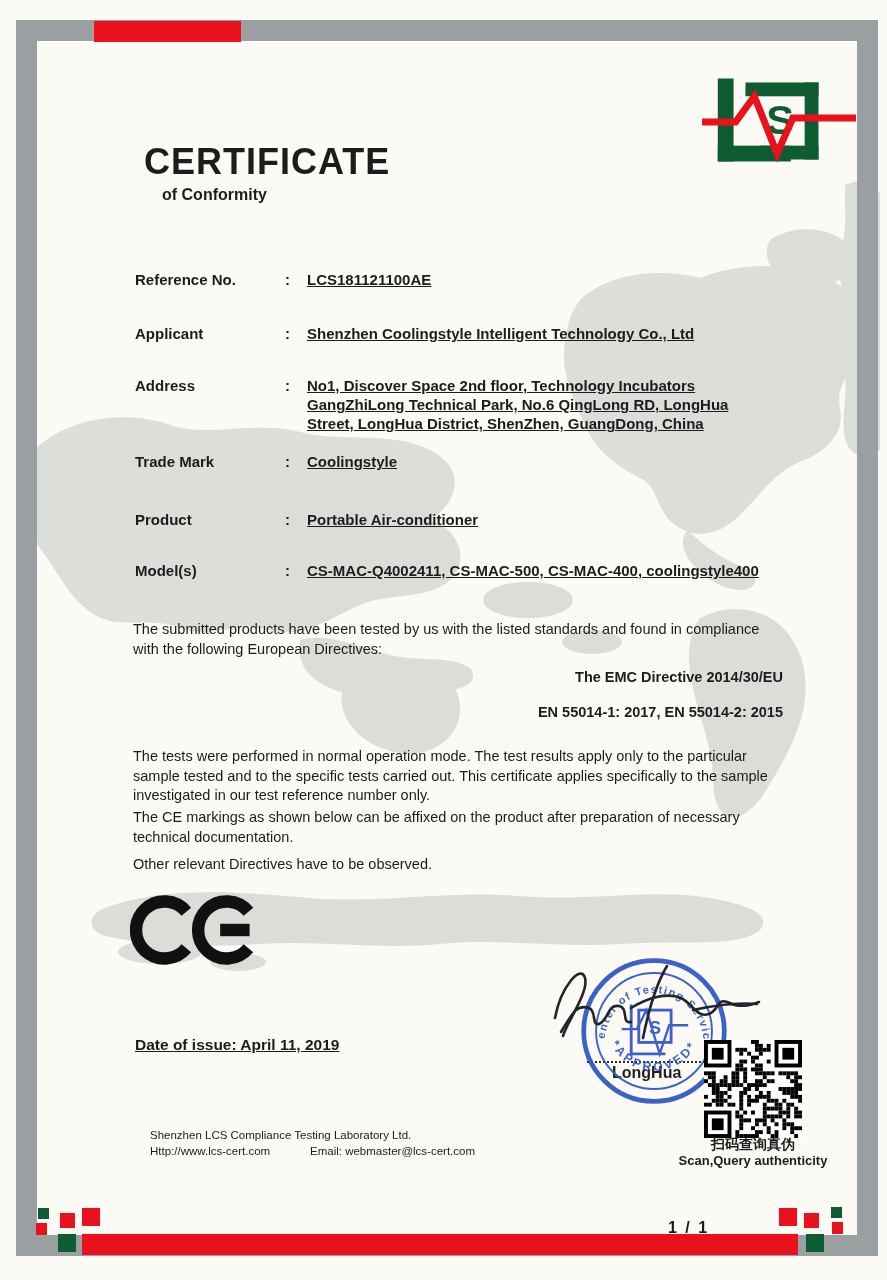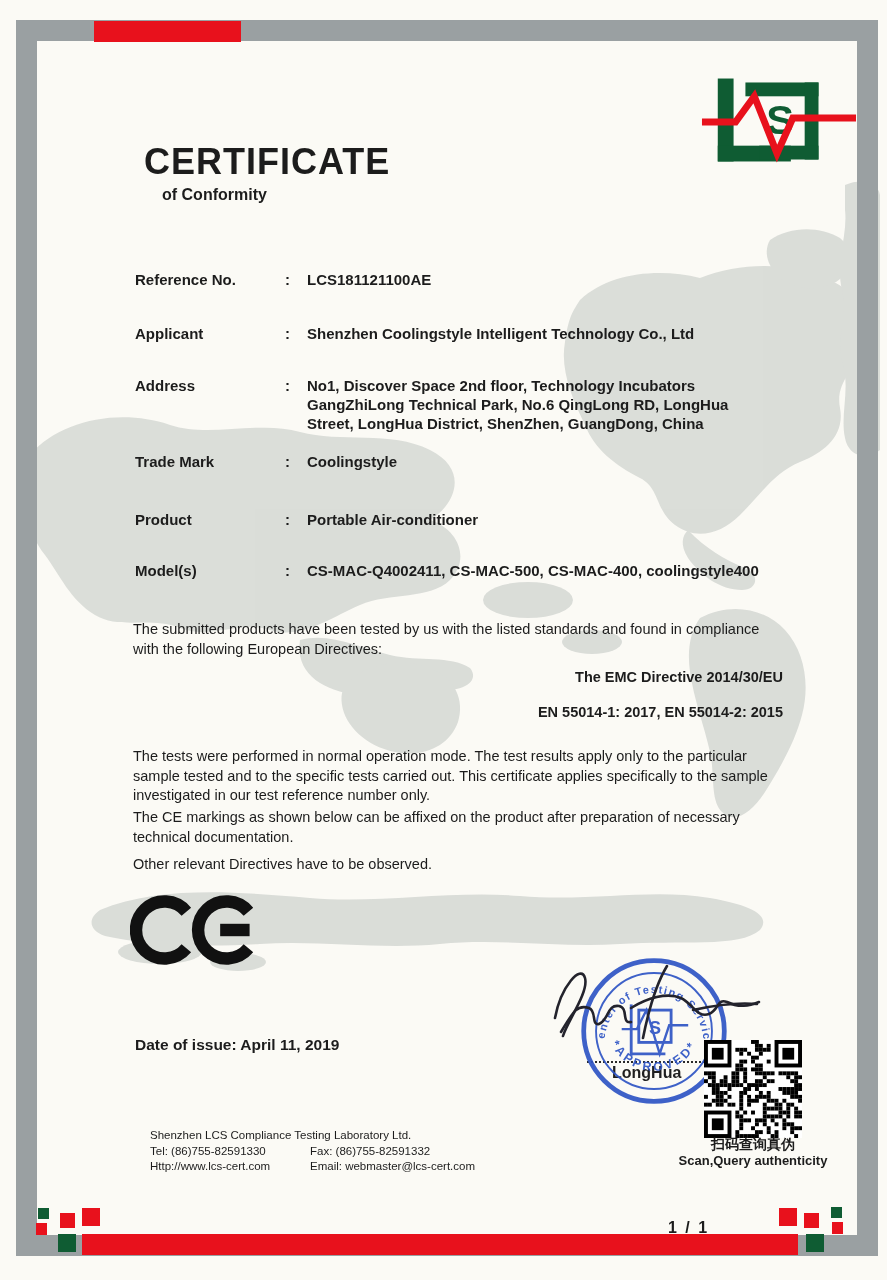--- a/index.html
+++ b/index.html
@@ -14,29 +14,29 @@
   .deco{position:absolute;z-index:7;}
   .red{background:#e8111c;} .green{background:#0f5c33;}
   
   .title{left:144px;top:141px;font-size:36px;font-weight:bold;letter-spacing:1px;z-index:2;text-align:right;}
   .subtitle{left:162px;top:186px;font-size:16px;font-weight:bold;z-index:2;}
   #logo{position:absolute;left:700px;top:72px;z-index:2;}
   
   .row{position:absolute;left:135px;width:660px;font-size:15px;font-weight:bold;line-height:19px;z-index:2;}
   .row .lbl{display:inline-block;width:150px;vertical-align:top;}
   .row .sep{display:inline-block;width:22px;vertical-align:top;}
-  .row .val{display:inline-block;width:470px;vertical-align:top;}
+  .row .val{display:inline-block;width:470px;vertical-align:top;text-decoration:underline;}
   .r0{top:270px}.r1{top:324px}.r2{top:376px}.r3{top:452px}.r4{top:510px}.r5{top:561px}
   
   .para{position:absolute;left:133px;width:650px;font-size:14.5px;line-height:19.5px;z-index:2;}
   .bold{font-weight:bold;text-align:right;}
   .p1{top:620px}.pdir{top:668px}.pstd{top:703px}.p2{top:747px}.p3{top:808px}.p4{top:855px}
   
   #ce{position:absolute;left:130px;top:884px;z-index:2;}
-  .date{left:135px;top:1036px;font-size:15.5px;font-weight:bold;z-index:2;}
+  .date{left:135px;top:1036px;font-size:15.5px;font-weight:bold;z-index:2;text-decoration:underline;}
   
   .sigline{left:587px;top:1061px;width:134px;border-top:2px dotted #2a2a2a;z-index:2;}
   .manager{left:612px;top:1064px;font-size:16px;font-weight:bold;color:#1f1f1f;z-index:2;}
   #stamp{position:absolute;left:578px;top:955px;z-index:3;opacity:.92;}
   #sig{position:absolute;left:545px;top:958px;z-index:4;}
   #qr{position:absolute;left:704px;top:1040px;z-index:5;background:#fff;}
   .qrzh{left:665px;top:1136px;width:176px;text-align:center;font-size:14px;font-weight:bold;z-index:5;}
   .qren{left:655px;top:1153px;width:196px;text-align:center;font-size:13px;font-weight:bold;z-index:5;}
   .pagenum{left:668px;top:1175px;font-size:16px;font-weight:bold;letter-spacing:2px;z-index:2;margin-top:44px;}
   
@@ -379,21 +379,20 @@
         <rect x="8" y="80" width="12" height="12"></rect>
       </g>
   </svg>
   <div class="abs qrzh">扫码查询真伪</div>
   <div class="abs qren">Scan,Query authenticity</div>
 
   <div class="abs pagenum">1 / 1</div>
 
   <div class="abs footer">
     <div>Shenzhen LCS Compliance Testing Laboratory Ltd.</div>
-    <div><span class="col">Tel: (86)755-82591330</span><span>Fax: (86)755-82591332</span></div>
     <div><span class="col">Http://www.lcs-cert.com</span><span>Email: webmaster@lcs-cert.com</span></div>
   </div>
 
   <div class="frame"></div>
   <div class="deco red" style="left:94px;top:21px;width:147px;height:21px;"></div>
   <div class="deco red" style="left:82px;top:1234px;width:716px;height:21px;"></div>
   <div class="deco green" style="left:58px;top:1234px;width:18px;height:18px;"></div>
   <div class="deco green" style="left:806px;top:1234px;width:18px;height:18px;"></div>
   <div class="deco green" style="left:38px;top:1208px;width:11px;height:11px;"></div>
   <div class="deco red" style="left:36px;top:1223px;width:11px;height:12px;"></div>

